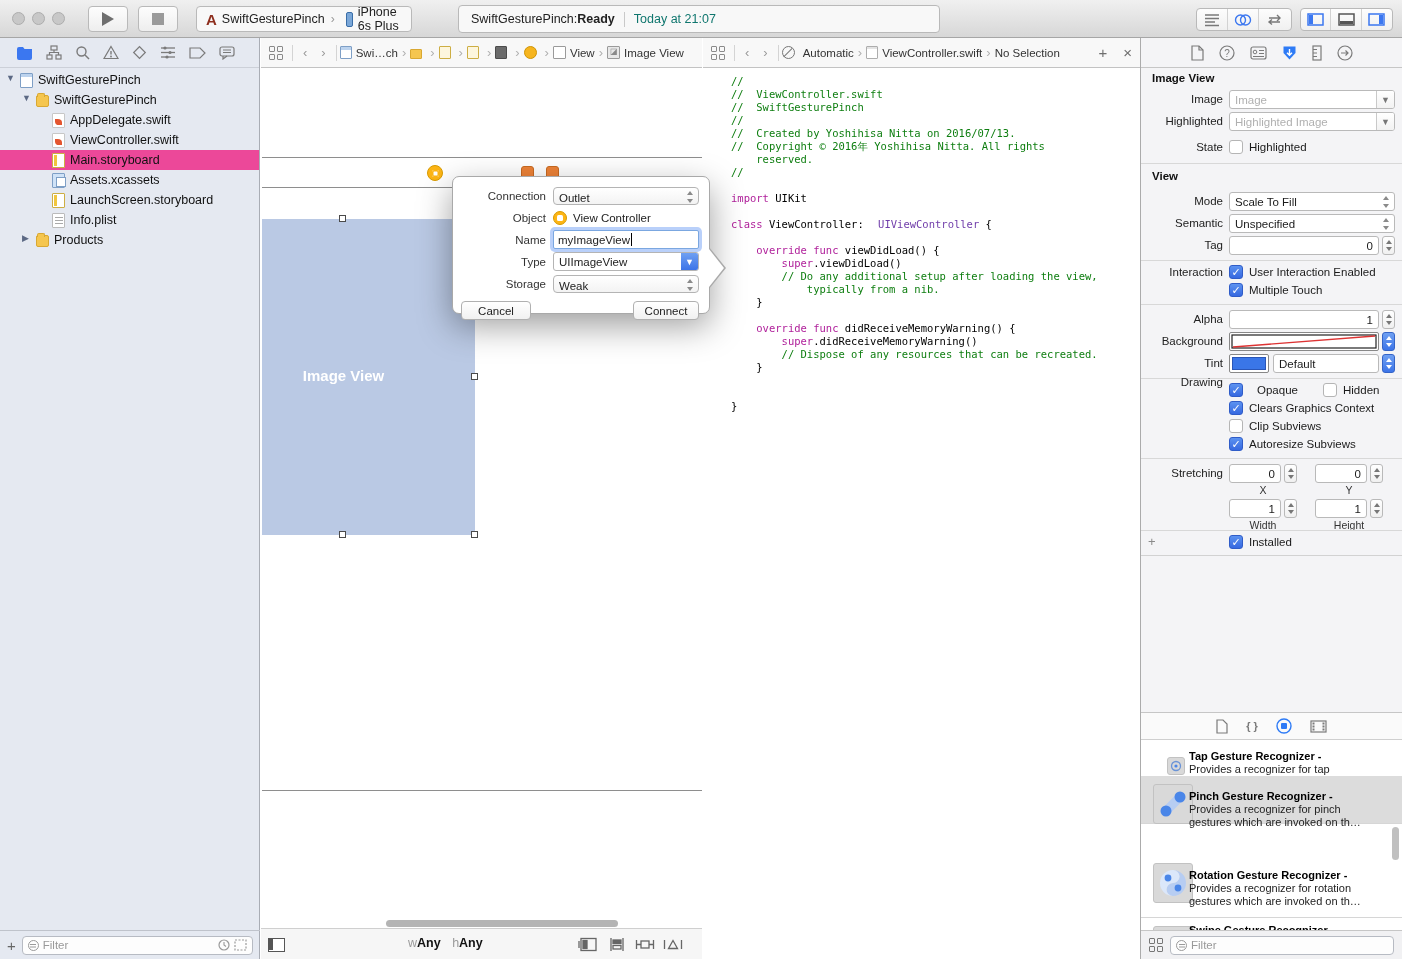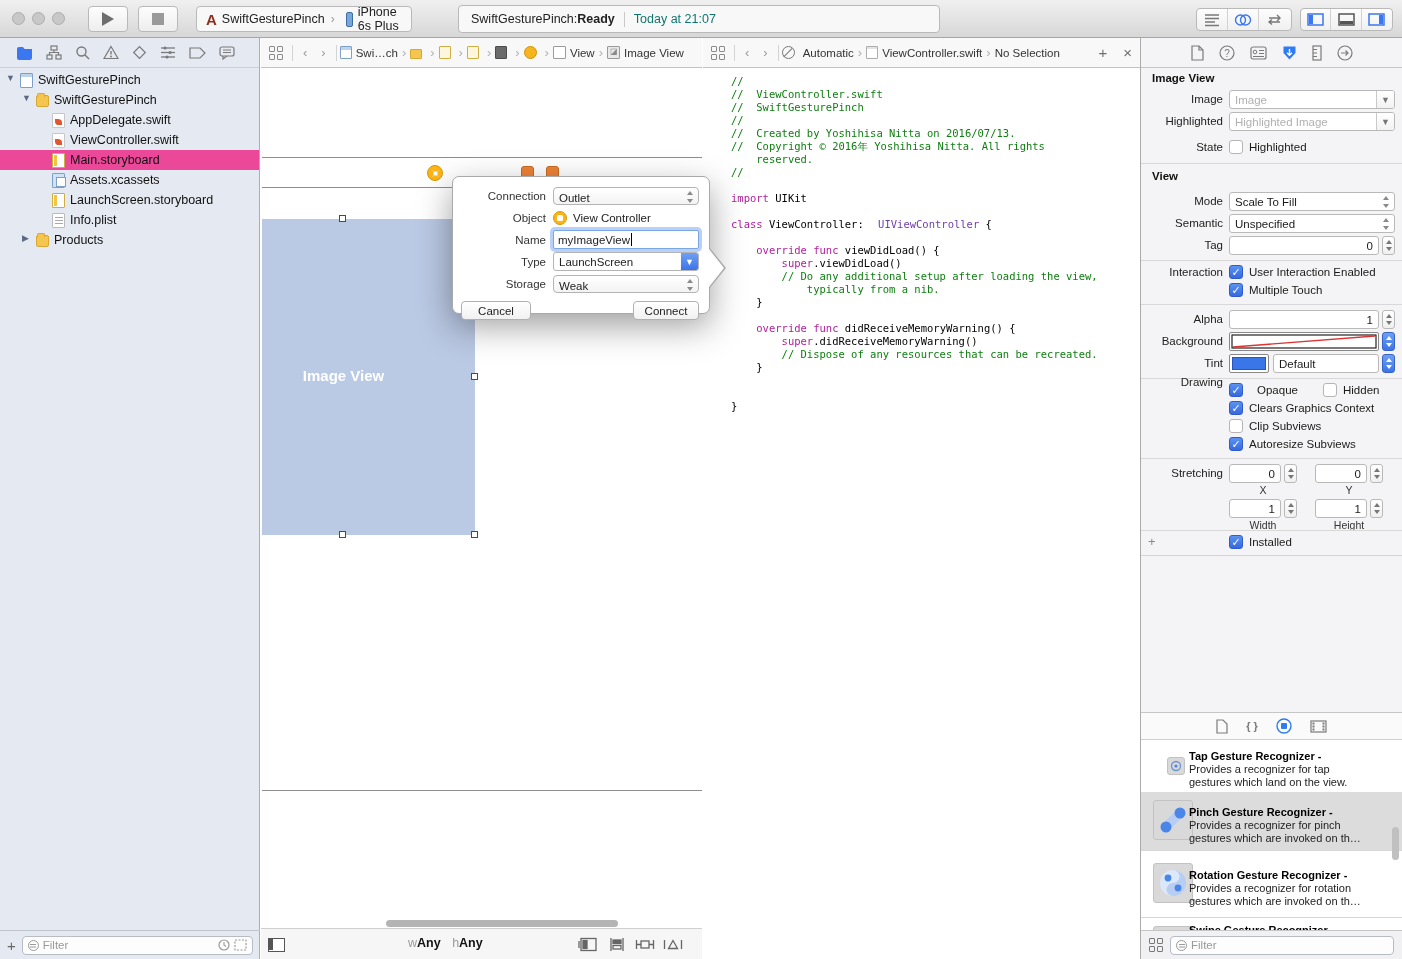--- a/index.html
+++ b/index.html
@@ -524,21 +524,21 @@
     <div class="po-row">
       <span class="po-label">Name</span>
       <span class="po-input">
         <span>myImageView</span>
         <span class="caret"></span>
       </span>
     </div>
     <div class="po-row">
       <span class="po-label">Type</span>
       <span class="po-combo">
-        <span>LaunchScreen</span>
+        <span>UIImageView</span>
         <span class="combo-btn">▼</span>
       </span>
     </div>
     <div class="po-row">
       <span class="po-label">Storage</span>
       <span class="po-popup">
         <span>Weak</span>
         <span class="updown"></span>
       </span>
     </div>
@@ -721,21 +721,21 @@
             <div class="lib-ico" style="left: 26px; top: 9px; width: 18px; height: 18px; display: flex; align-items: center; justify-content: center;">
               <svg width="12" height="12">
                 <circle cx="6" cy="6" r="4.5" fill="none" stroke="#6b94d6" stroke-width="1.3"></circle>
                 <circle cx="6" cy="6" r="1.6" fill="#4a86e8"></circle>
               </svg>
             </div>
             <div class="lib-title" style="top: 2px;">Tap Gesture Recognizer -</div>
             <div class="lib-desc" style="top: 15px;">Provides a recognizer for tap</div>
             <div class="lib-desc" style="top: 28px;">gestures which land on the view.</div>
           </div>
-          <div class="lib-item sel" style="top: 51px; height: 59px;">
+          <div class="lib-item sel" style="top: 35px; height: 48px;">
             <div class="lib-ico" style="left: 12px; top: 8px; width: 40px; height: 40px; display: flex; align-items: center; justify-content: center;">
               <svg width="30" height="30">
                 <line x1="8" y1="22" x2="22" y2="8" stroke="#b7cdf2" stroke-width="9" stroke-linecap="round"></line>
                 <circle cx="8" cy="22" r="5.5" fill="#4a86e8"></circle>
                 <circle cx="22" cy="8" r="5.5" fill="#4a86e8"></circle>
               </svg>
             </div>
             <div class="lib-title" style="top: 14px;">Pinch Gesture Recognizer -</div>
             <div class="lib-desc" style="top: 27px;">Provides a recognizer for pinch</div>
             <div class="lib-desc" style="top: 40px;">gestures which are invoked on th…</div>

